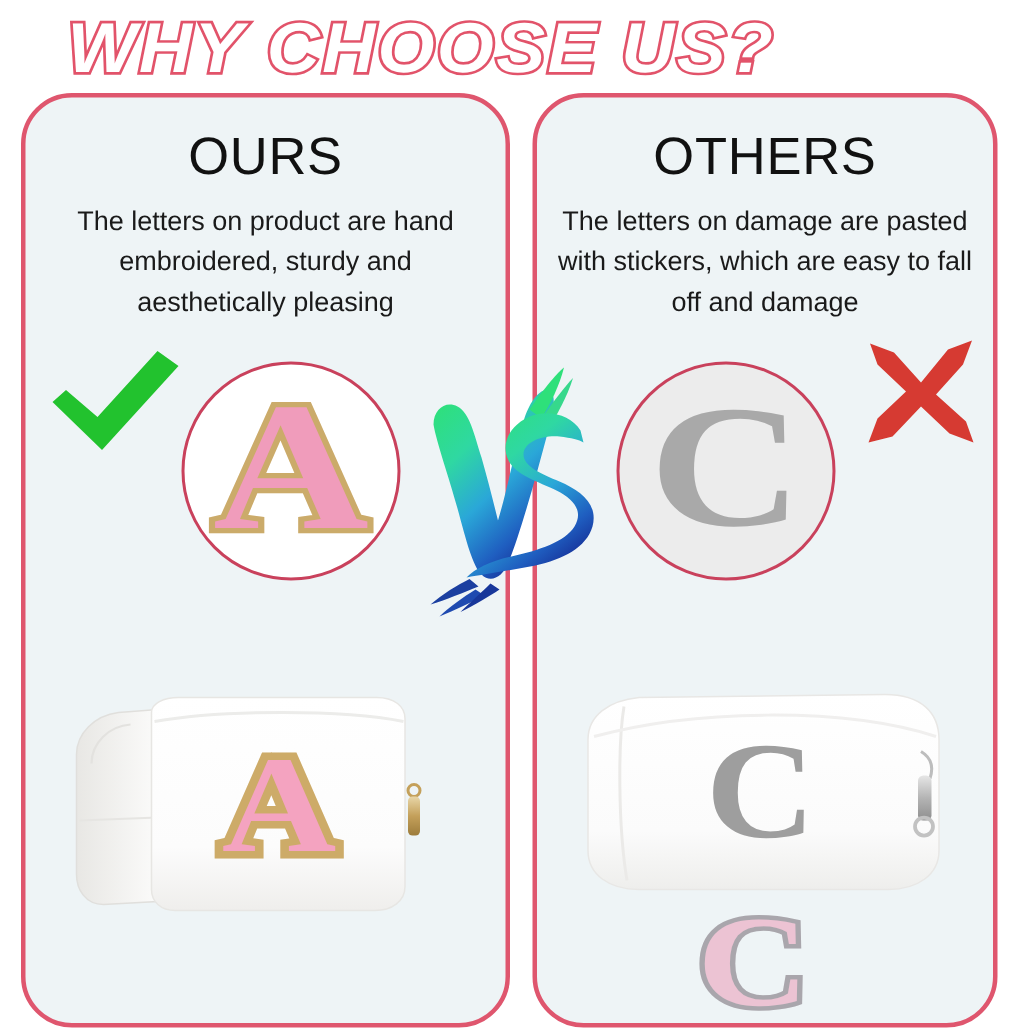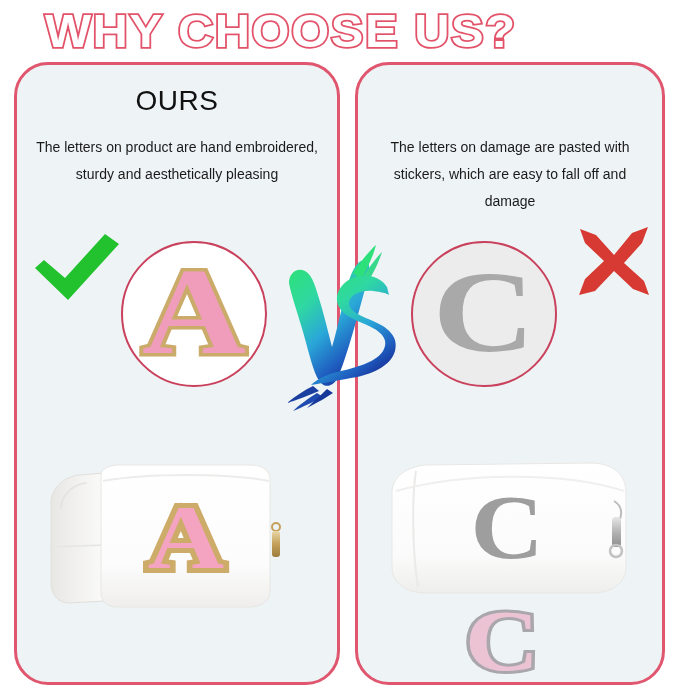--- a/index.html
+++ b/index.html
@@ -17,22 +17,23 @@
   }
 
   
   .title-wrap {
     position: absolute;
     left: 0;
     top: 4px;
     width: 562px;
     height: 52px;
     display: flex;
-    align-items: center;
+    align-items: flex-start;
     justify-content: center;
+    font-style: italic;
   }
   .title-text {
     font-family: "Liberation Sans", sans-serif;
     font-size: 47px;
     font-weight: bold;
     letter-spacing: 1.5px;
     color: #ffffff;
     -webkit-text-stroke: 3.5px #e2536a;
     paint-order: stroke fill;
     white-space: nowrap;
@@ -50,32 +51,32 @@
   }
   .panel-left  { left: 14px;  top: 62px; width: 326px; height: 623px; }
   .panel-right { left: 355px; top: 62px; width: 310px; height: 623px; }
 
   .panel-title {
     position: absolute;
     top: 20px;
     left: 0;
     width: 100%;
     text-align: center;
-    font-size: 28px;
+    font-size: 35px;
     font-weight: normal;
     color: #111111;
     letter-spacing: 0.5px;
   }
   .panel-desc {
     position: absolute;
     top: 69px;
     left: 0;
     width: 100%;
     text-align: center;
-    font-size: 14px;
+    font-size: 18px;
     line-height: 27px;
     color: #1a1a1a;
     padding: 0 12px;
     box-sizing: border-box;
   }
 
   
   .mark-check {
     position: absolute;
     left: 14px;
@@ -223,20 +224,21 @@
       <rect x="233" y="80" width="8" height="26" rx="3" fill="url(#goldPull)"></rect>
 
       <g transform="translate(147,86)">
         <text x="0" y="0" text-anchor="middle" dominant-baseline="central" font-family="Liberation Serif, serif" font-size="92" font-weight="bold" transform="scale(1.15,1)" fill="#f4a3c0" stroke="#cdab68" stroke-width="10" paint-order="stroke">A</text>
       </g>
     </svg>
   </div>
 
   <div class="panel panel-right">
 
+    <div class="panel-title">OTHERS</div>
     <div class="panel-desc">The letters on damage are pasted with stickers, which are easy to fall off and damage</div>
 
     <svg class="mark-cross" viewBox="0 0 76 72">
       <path d="M4 4 L20 10 L38 30 L56 8 L72 2 L66 18 L48 38 L68 56 L73 70 L57 64 L38 46 L19 66 L3 70 L9 54 L28 36 L9 18 Z" fill="#d63a32"></path>
     </svg>
 
     <div class="circle circle-others">
       <span class="sticker-letter-c">C</span>
     </div>
 

